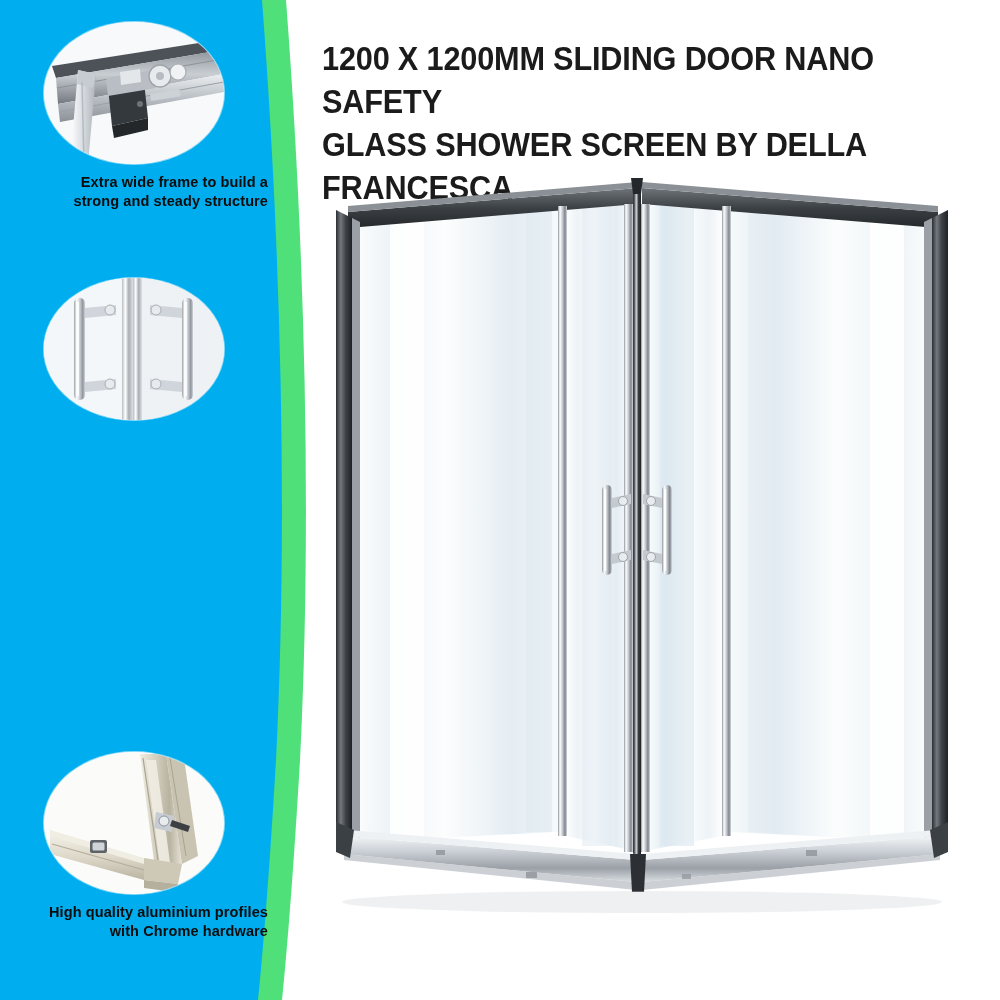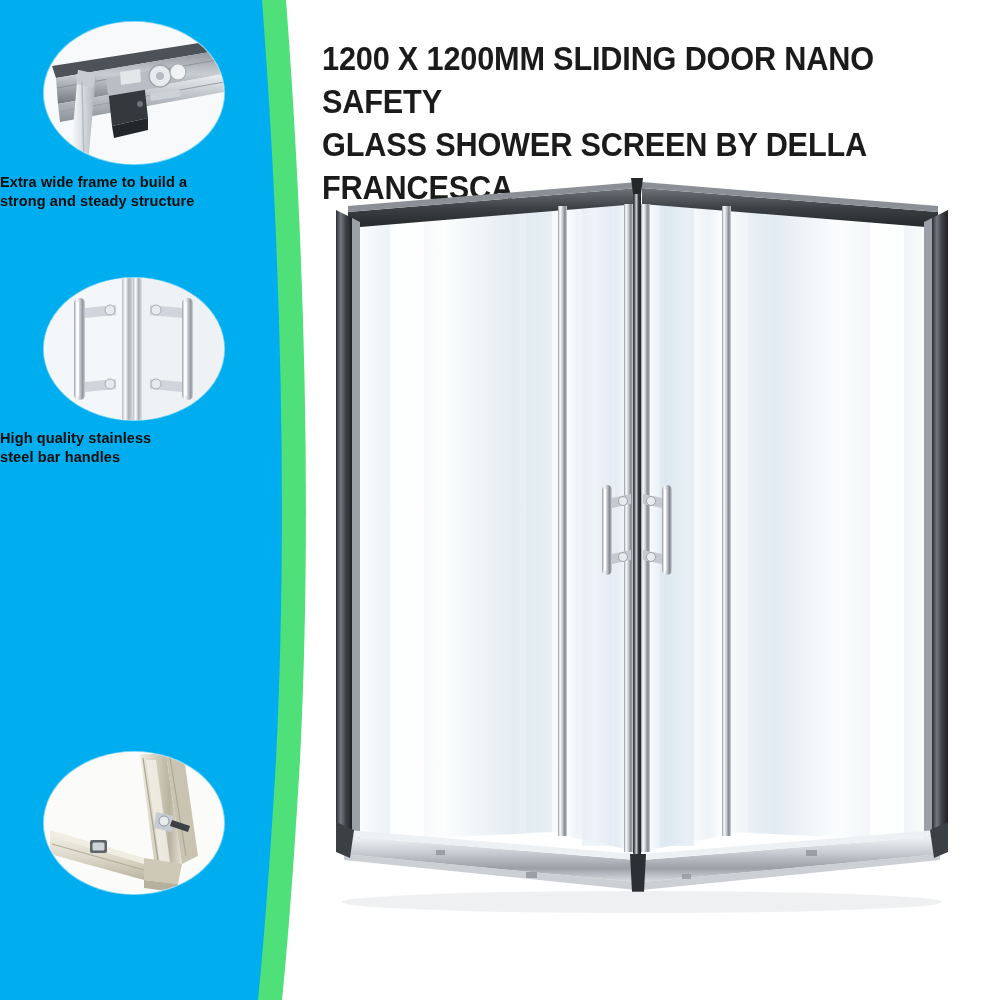--- a/index.html
+++ b/index.html
@@ -27,21 +27,21 @@
   
   #sidebar-features {
     position: absolute;
     left: 0; top: 0;
     width: 268px; height: 1000px;
   }
   .feature {
     position: absolute;
     left: 0;
     width: 268px;
-    text-align: left;
+    text-align: right;
   }
   .feature-thumb {
     position: relative;
     width: 180px;
     height: 142px;
     margin: 0 auto;
     border-radius: 50% / 50%;
     overflow: hidden;
     background: #f2f4f6;
     box-shadow: 0 0 0 1px rgba(255,255,255,0.55);
@@ -203,22 +203,20 @@
           <rect x="138" y="20" width="11" height="102" rx="5" fill="url(#chromeBar)"></rect>
           <path d="M 106,27 L 138,30 L 138,40 L 106,37 Z" fill="#cfd5da"></path>
           <path d="M 106,101 L 138,104 L 138,114 L 106,111 Z" fill="#cfd5da"></path>
           <circle cx="112" cy="32" r="5" fill="#e8ebee" stroke="#a9afb5" stroke-width="1"></circle>
           <circle cx="112" cy="106" r="5" fill="#e8ebee" stroke="#a9afb5" stroke-width="1"></circle>
 
           <rect x="32.5" y="24" width="2.4" height="94" fill="#ffffff" opacity="0.9"></rect>
           <rect x="140.5" y="24" width="2.4" height="94" fill="#ffffff" opacity="0.9"></rect>
         </svg>
       </div>
-      <div class="feature-caption">High quality stainless
-steel bar handles</div>
     </div>
 
 
     <div class="feature" style="top:752px;">
       <div class="feature-thumb thumb-corner">
         <svg width="180" height="142" viewBox="0 0 180 142" xmlns="http://www.w3.org/2000/svg">
           <defs>
             <linearGradient id="alumV" x1="0" y1="0" x2="1" y2="0">
               <stop offset="0" stop-color="#efece1"></stop>
               <stop offset="0.35" stop-color="#d6d1c1"></stop>
@@ -247,20 +245,22 @@
           <path d="M 100,128 L 134,132 L 130,140 L 100,136 Z" fill="#b5af9d"></path>
 
           <path d="M 112,60 L 130,64 L 128,80 L 110,76 Z" fill="#c6ccd2"></path>
           <circle cx="120" cy="69" r="5" fill="#e9ecef" stroke="#8f959b" stroke-width="1"></circle>
           <path d="M 128,68 L 146,74 L 144,80 L 126,74 Z" fill="#3c4044"></path>
 
           <rect x="46" y="88" width="17" height="13" rx="2" fill="#5e6368"></rect>
           <rect x="48.5" y="90.5" width="12" height="8" rx="1.5" fill="#cfd4d9"></rect>
         </svg>
       </div>
+      <div class="feature-caption">High quality aluminium profiles
+with Chrome hardware</div>
     </div>
   </div>
 
   <div id="product-title">1200 x 1200mm Sliding Door Nano Safety
 Glass Shower Screen by Della Francesca</div>
 
   <div id="product-photo">
     <svg width="640" height="810" viewBox="0 0 640 810" xmlns="http://www.w3.org/2000/svg">
       <defs>
 

